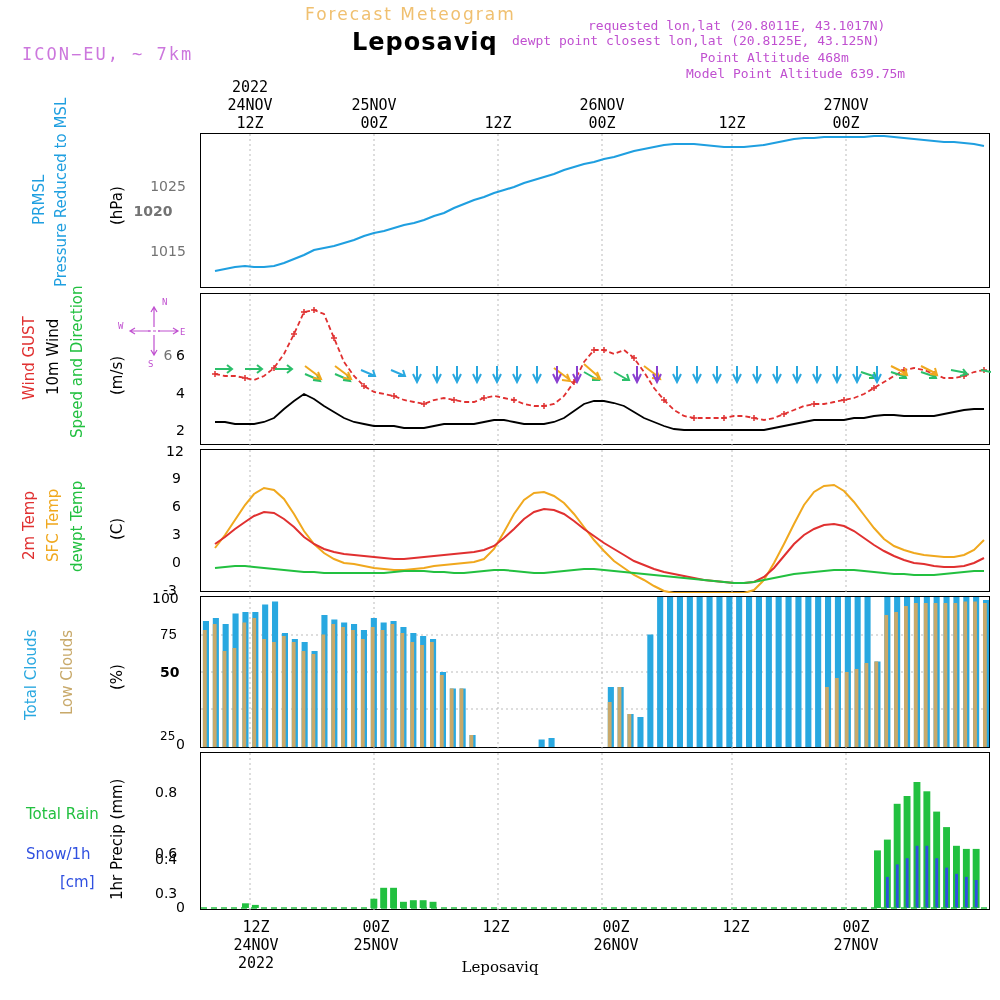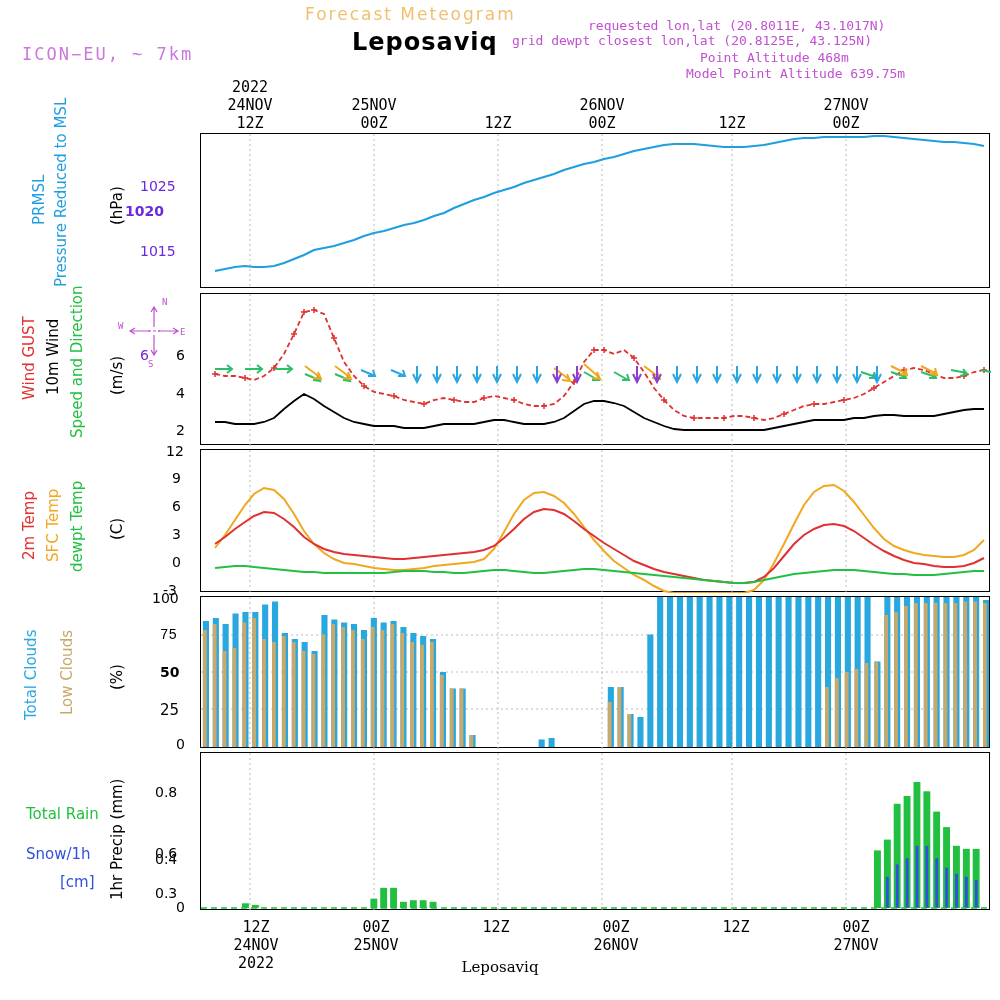--- a/index.html
+++ b/index.html
@@ -16,35 +16,35 @@
   #hdr-alt{left:700px;top:50px;font-size:13px;color:#c050d0;}
   #hdr-malt{left:686px;top:66px;font-size:13px;color:#c050d0;}
 
   
   .taxis{font-size:15px;color:#000;text-align:center;}
   #bylineangel{left:942px;top:690px;font-size:14px;color:#d8d8d8;}
 
   
   .panel{position:absolute;border:1.5px solid #000;background:#fff;box-sizing:border-box;}
   .panel svg{position:absolute;left:0;top:0;}
-  .ylab{position:absolute;font-size:14px;color:#6d28d9;text-align:left;}
+  .ylab{position:absolute;font-size:14px;color:#737373;text-align:center;}
 
   .sideLab{position:absolute;font-size:15px;white-space:nowrap;transform-origin:0 0;transform:rotate(-90deg);}
 
   .xlabBot{position:absolute;font-size:15px;color:#000;text-align:center;}
   #footer-name{left:0;top:958px;width:1000px;text-align:center;font-size:15px;color:#000;font-family:"DejaVu Serif",serif;}
 </style>
 </head>
 <body>
 
 <div class="abs" id="hdr-forecast">Forecast Meteogram</div>
 <div class="abs" id="hdr-title">Leposaviq</div>
 <div class="abs mono" id="hdr-icon">ICON−EU, ~ 7km</div>
 <div class="abs mono" id="hdr-req">requested lon,lat (20.8011E, 43.1017N)</div>
-<div class="abs mono" id="hdr-grid">grid dewpt closest lon,lat (20.8125E, 43.125N)</div>
+<div class="abs mono" id="hdr-grid">dewpt point closest lon,lat (20.8125E, 43.125N)</div>
 <div class="abs mono" id="hdr-alt">Point Altitude 468m</div>
 <div class="abs mono" id="hdr-malt">Model Point Altitude 639.75m</div>
 <div class="abs mono" id="bylineangel">by Angel</div>
 
 <div class="abs mono taxis" style="left:205px;top:78px;width:90px;">2022</div>
 <div class="abs mono taxis" style="left:205px;top:96px;width:90px;">24NOV</div>
 <div class="abs mono taxis" style="left:205px;top:114px;width:90px;">12Z</div>
 
 <div class="abs mono taxis" style="left:329px;top:96px;width:90px;">25NOV</div>
 <div class="abs mono taxis" style="left:329px;top:114px;width:90px;">00Z</div>
@@ -336,21 +336,21 @@
         <rect x="772.1" y="0.0" width="6.1" height="150.0" fill="#29a8e0"></rect>
         <rect x="772.1" y="4.5" width="3.8" height="145.5" fill="#c8a96a"></rect>
         <rect x="782.0" y="3.0" width="6.1" height="147.0" fill="#29a8e0"></rect>
         <rect x="782.0" y="6.0" width="3.8" height="144.0" fill="#c8a96a"></rect>
       </g>
   </svg>
 </div>
 <div class="abs" style="left:152px;top:590px;font-size:14px;">100</div>
 <div class="abs" style="left:160px;top:627px;font-size:14px;font-family:Liberation Mono, monospace;">75</div>
 <div class="abs" style="left:160px;top:664px;font-size:14px;font-weight:bold;">50</div>
-<div class="abs" style="left:160px;top:701px;font-size:15px;">25</div>
+<div class="abs" style="left:160px;top:729px;font-size:12px;">25</div>
 <div class="abs" style="left:176px;top:736px;font-size:14px;">0</div>
 <div class="sideLab" style="left:22px;top:720px;color:#29a8e0;">Total Clouds</div>
 <div class="sideLab" style="left:58px;top:715px;color:#c8a96a;">Low Clouds</div>
 <div class="sideLab" style="left:108px;top:690px;color:#000;">(%)</div>
 
 <div class="panel" id="p5" style="left:200px;top:752px;width:790px;height:158px;">
   <svg width="790" height="158" viewBox="0 0 790 158" id="precipSvg">
     <g stroke="#bbbbbb" stroke-width="1" stroke-dasharray="2,3">
       <line x1="49" y1="0" x2="49" y2="158"></line>
         <line x1="173" y1="0" x2="173" y2="158"></line>

